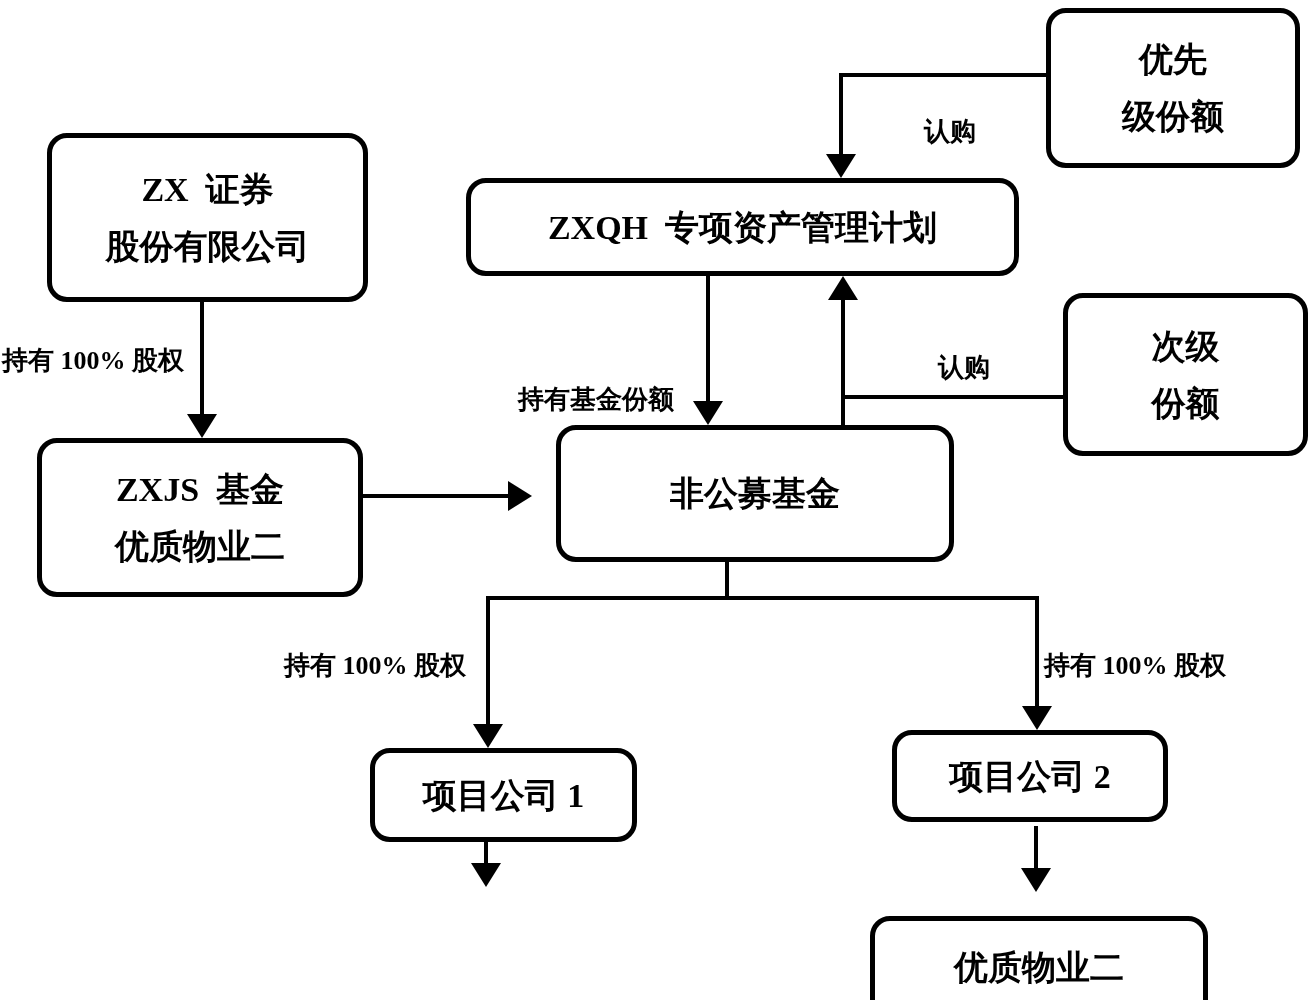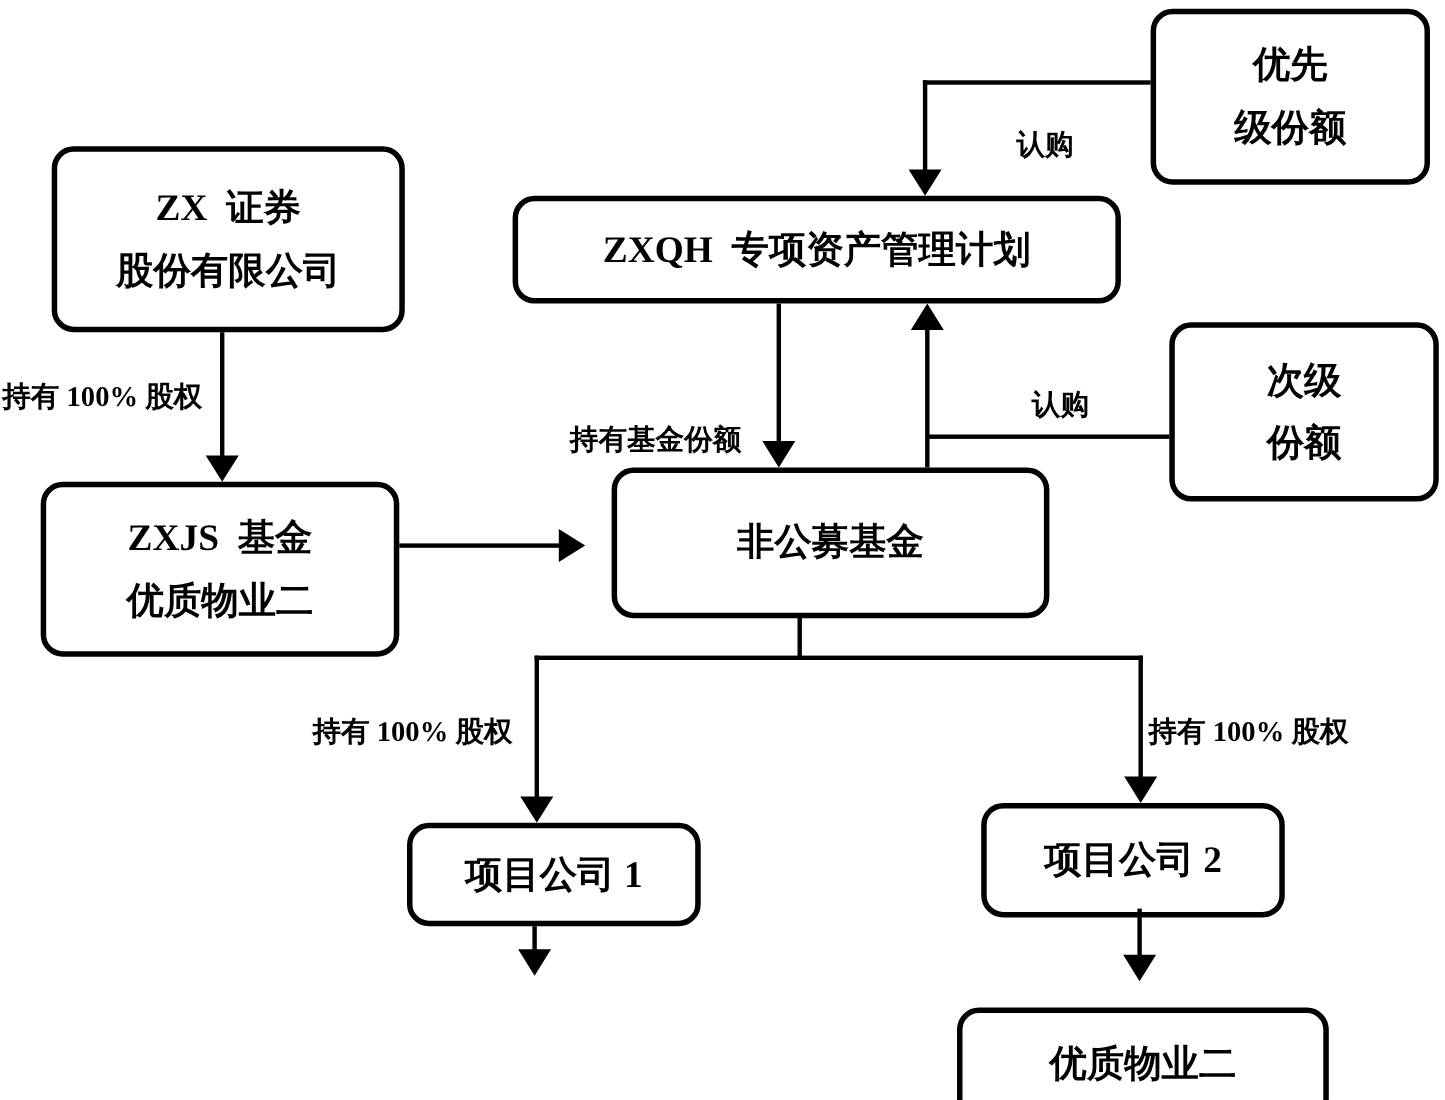--- a/index.html
+++ b/index.html
@@ -50,21 +50,21 @@
   </div>
 
   <div class="node" style="left:532px;top:425px;width:398px;height:137px;margin-left:24px;">
     <div>非公募基金</div>
   </div>
 
   <div class="node" style="left:370px;top:748px;width:267px;height:94px;">
     <div>项目公司 1</div>
   </div>
 
-  <div class="node" style="left:892px;top:730px;width:276px;height:104px;">
+  <div class="node" style="left:892px;top:730px;width:276px;height:92px;">
     <div>项目公司 2</div>
   </div>
 
 
   <div class="node" style="left:870px;top:892px;width:338px;height:103px;margin-top:24px;">
     <div>优质物业二</div>
   </div>
 
   <div class="vline" style="left:200px;top:302px;width:4px;height:114px;"></div>
   <div class="arrow down" style="left:187px;top:414px;"></div>

